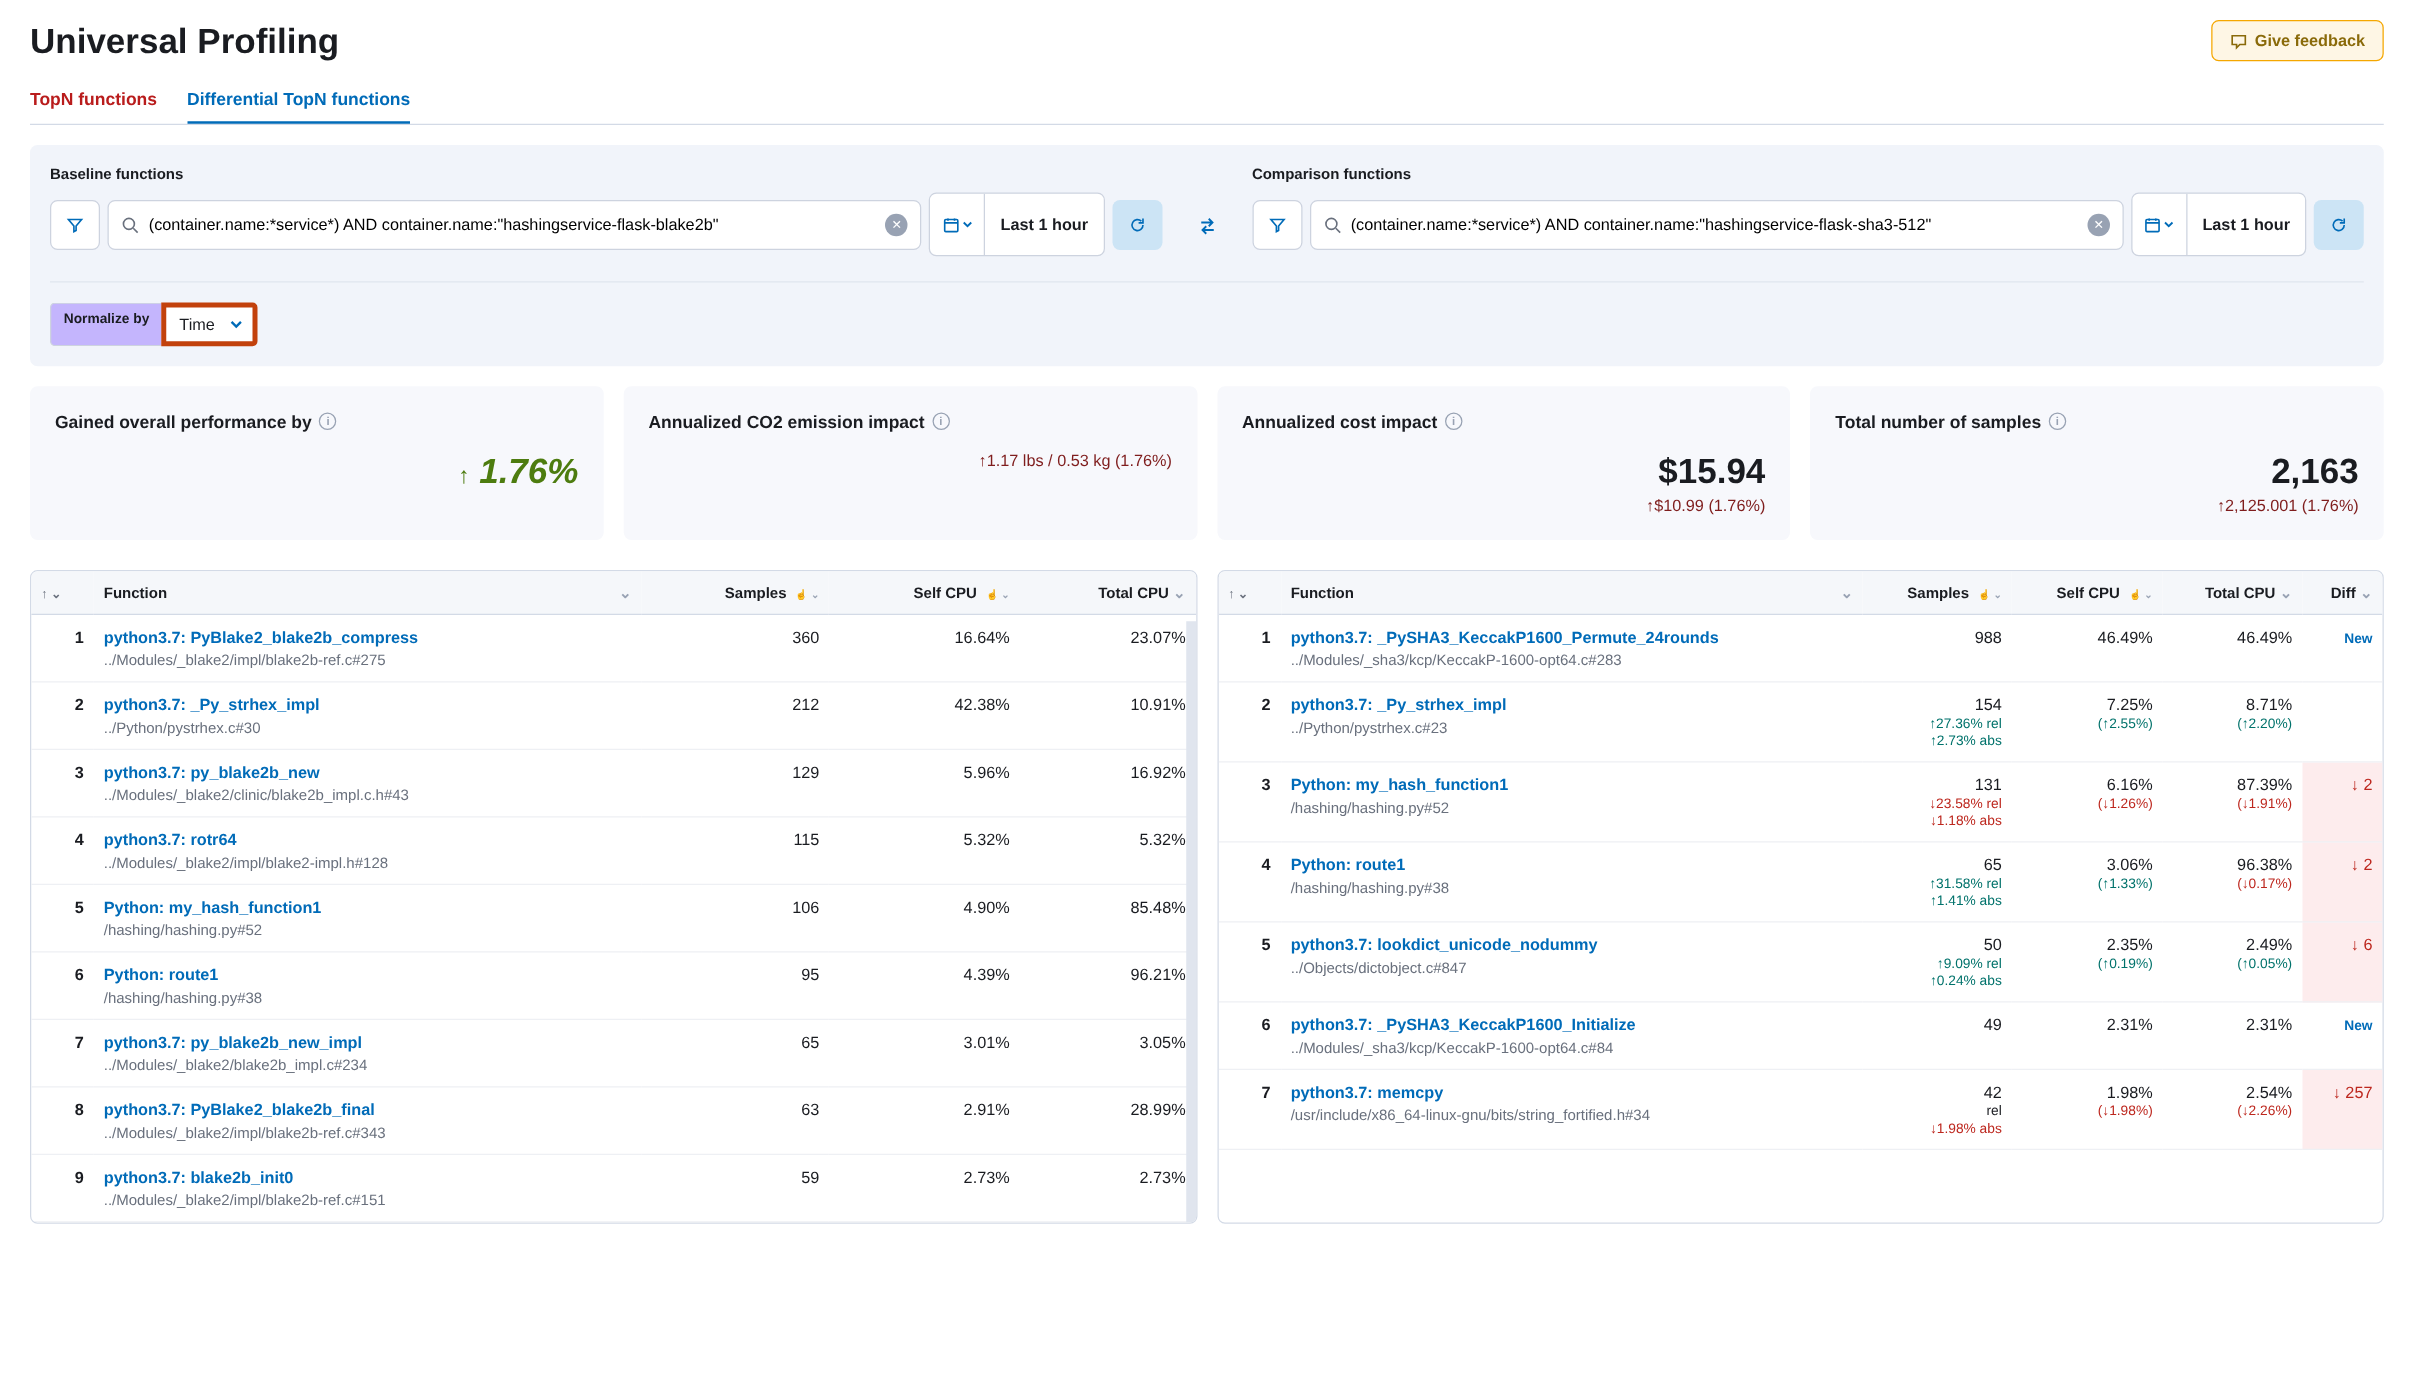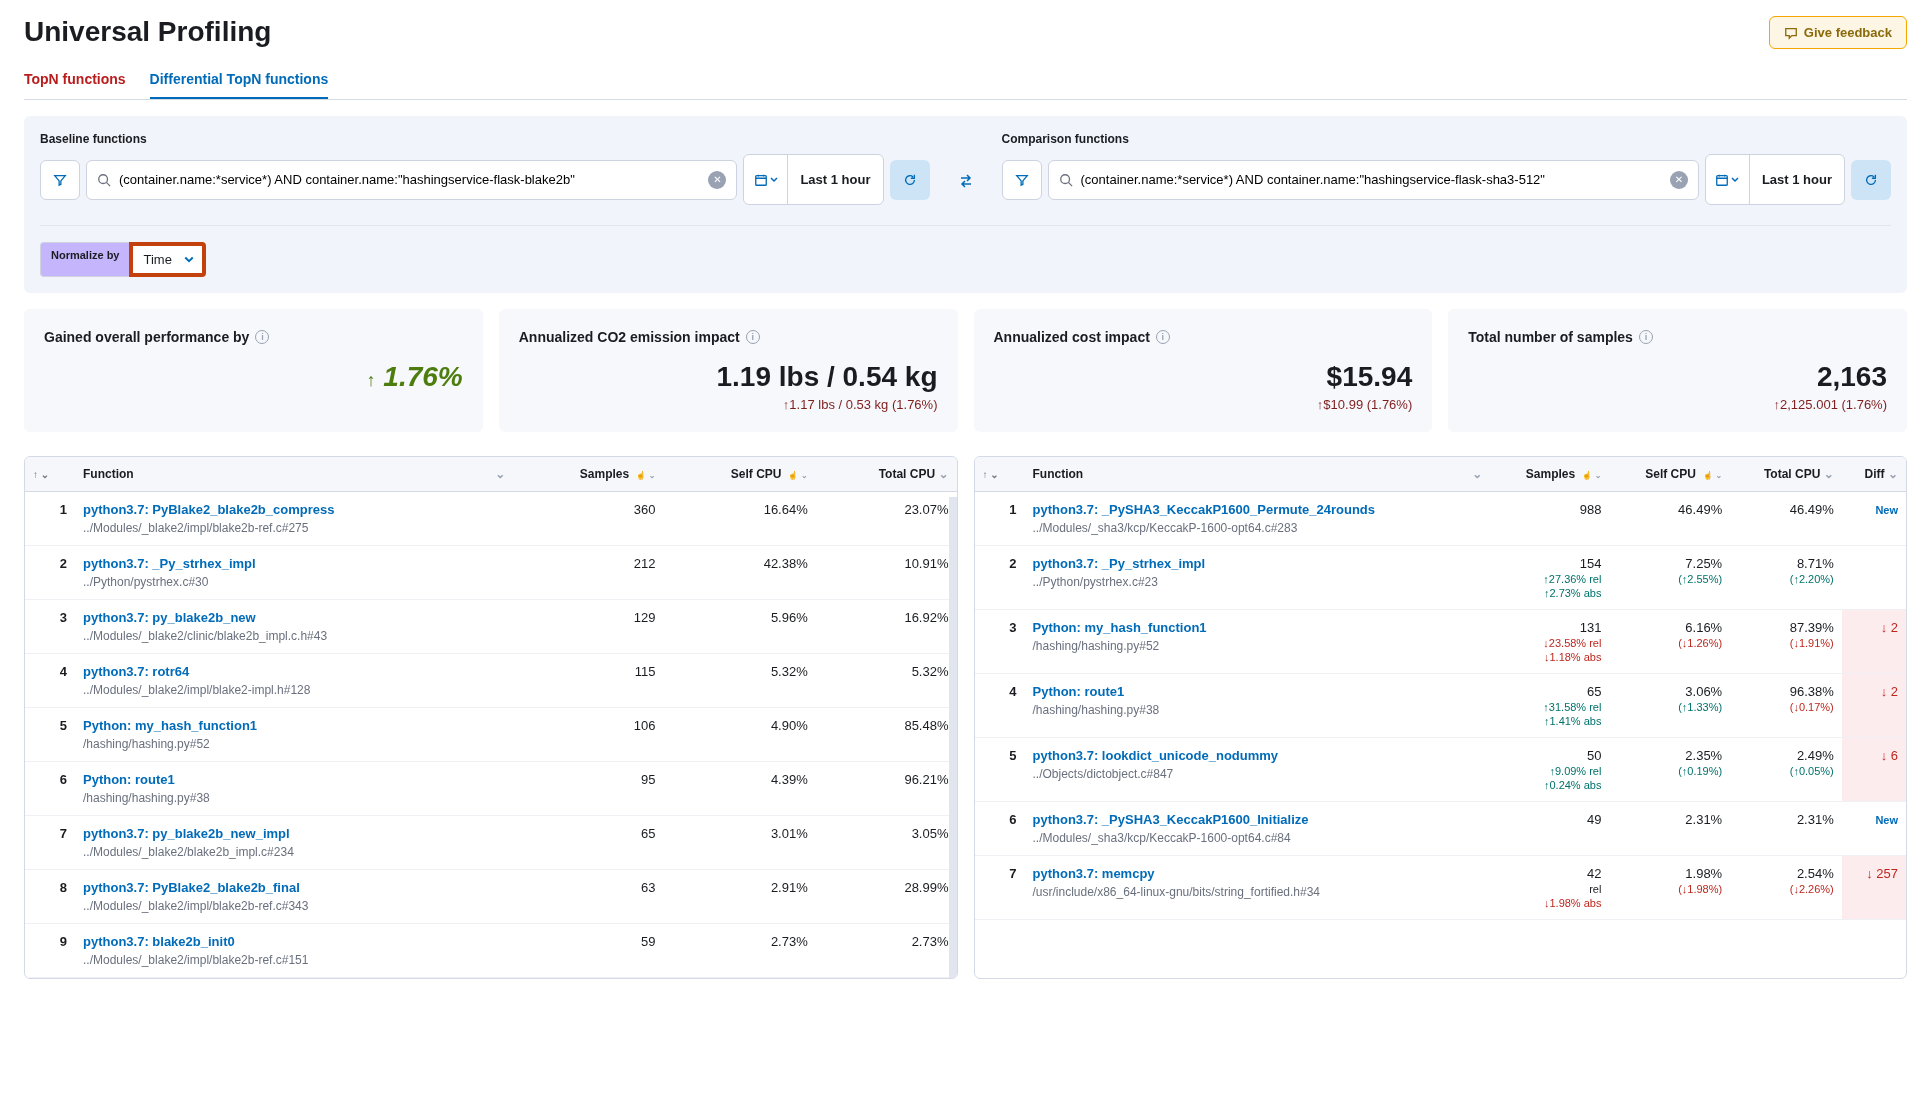--- a/index.html
+++ b/index.html
@@ -1,18 +1,18 @@
 <!DOCTYPE html>
 <html><head>
 <meta charset="utf-8">
 <style>
 * { box-sizing: border-box; margin: 0; padding: 0; }
 body { font-family: -apple-system, BlinkMacSystemFont, 'Segoe UI', Helvetica, Arial, sans-serif; background: #fff; color: #1a1c21; font-size: 14px; }
 .page { padding: 16px 24px; max-width: 1931px; }
-.header { display: flex; justify-content: space-between; margin-bottom: 12px; }
+.header { display: flex; justify-content: space-between; align-items: center; margin-bottom: 12px; }
 .page-title { font-size: 28px; font-weight: 700; }
 .feedback-btn { background: #fef6e5; border: 1px solid #f5a700; border-radius: 6px; padding: 8px 14px; font-size: 13px; font-weight: 600; color: #8a6a0a; display: flex; align-items: center; gap: 6px; cursor: pointer; }
 .tabs { border-bottom: 1px solid #d3dae6; display: flex; gap: 24px; margin-bottom: 16px; }
 .tab { padding: 10px 0; font-size: 14px; font-weight: 600; color: #b91c1c; cursor: pointer; border-bottom: 2px solid transparent; }
 .tab.active { color: #006bb8; border-bottom-color: #006bb8; }
 .filter-panel { background: #f1f4fa; border-radius: 6px; padding: 16px; margin-bottom: 16px; }
 .filter-row { display: flex; gap: 16px; align-items: flex-start; }
 .filter-col { flex: 1; }
 .filter-label { font-size: 12px; font-weight: 700; margin-bottom: 8px; }
 .filter-inputs { display: flex; gap: 6px; align-items: center; }
@@ -179,21 +179,20 @@
           <span>Gained overall performance by</span>
           <span class="info-icon">i</span>
         </div>
       <div class="stat-value green"><span style="font-size:18px">↑</span> <span>1.76%</span></div>
     </div>
     <div class="stat-card">
       <div class="stat-title">
           <span>Annualized CO2 emission impact</span>
           <span class="info-icon">i</span>
         </div>
-      <div class="stat-value">1.19 lbs / 0.54 kg</div>
       <div class="stat-sub"><span>↑</span><span>1.17 lbs / 0.53 kg (1.76%)</span></div>
     </div>
     <div class="stat-card">
       <div class="stat-title">
           <span>Annualized cost impact</span>
           <span class="info-icon">i</span>
         </div>
       <div class="stat-value">$15.94</div>
       <div class="stat-sub"><span>↑</span><span>$10.99 (1.76%)</span></div>
     </div>

